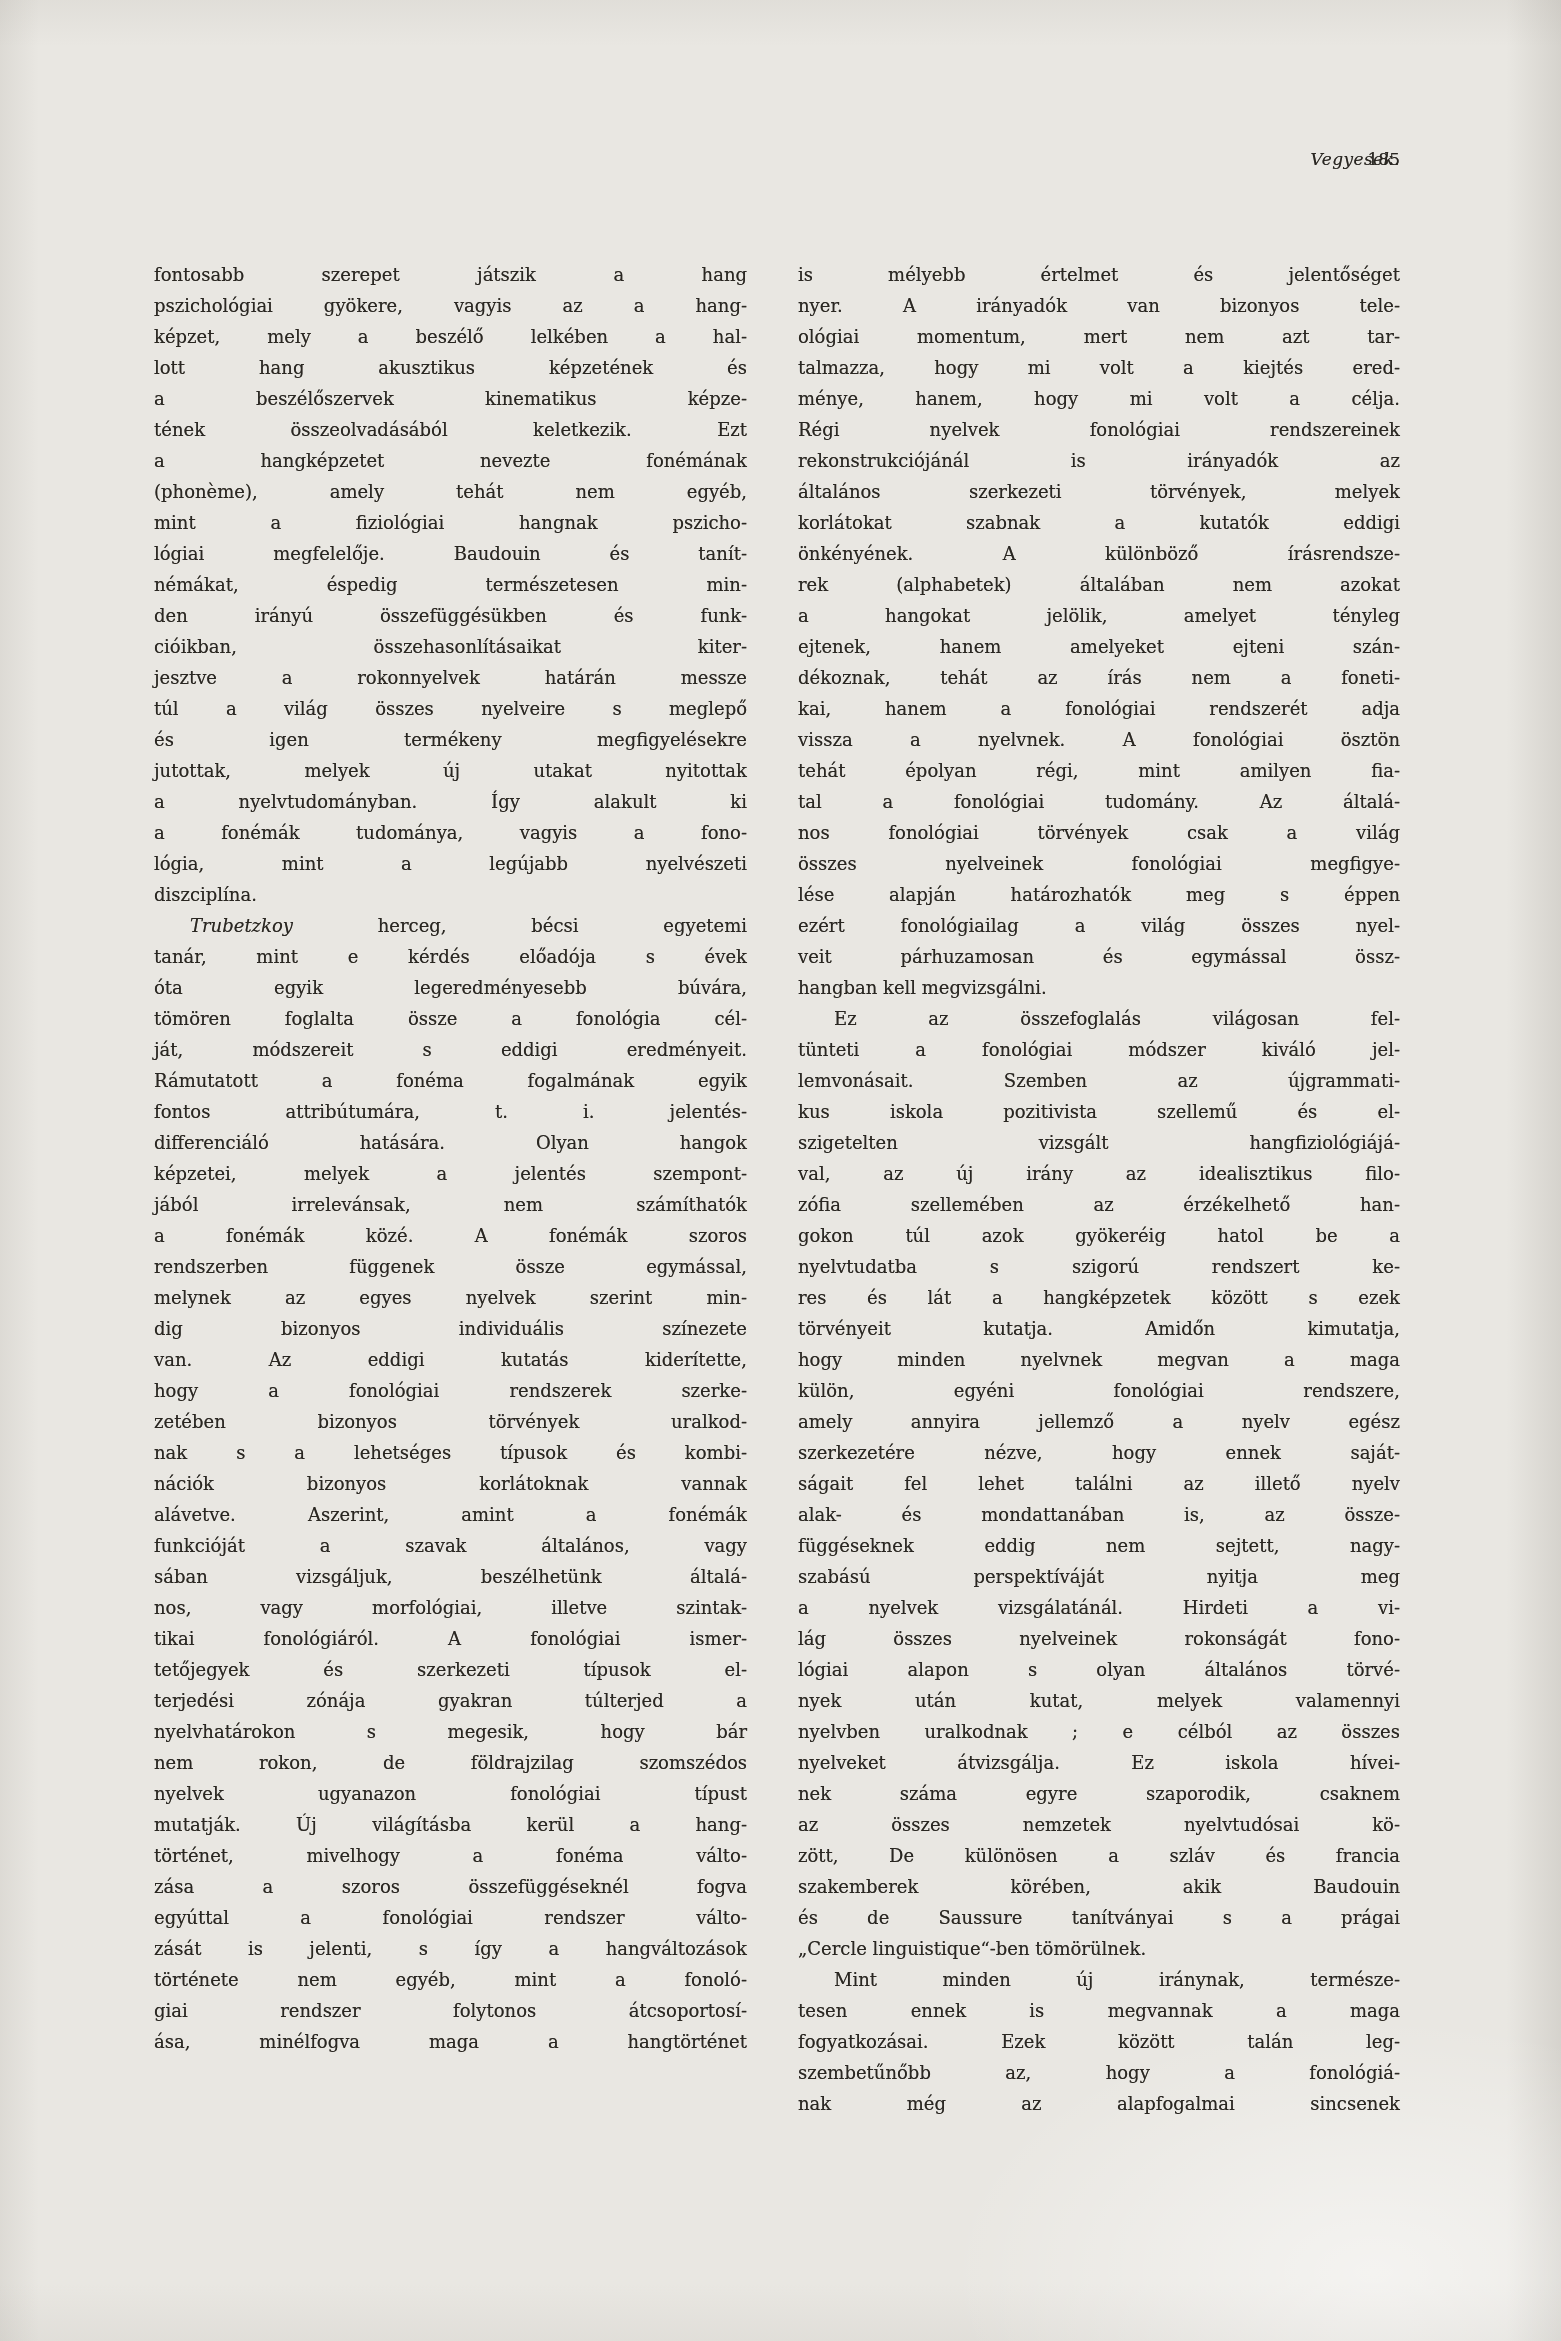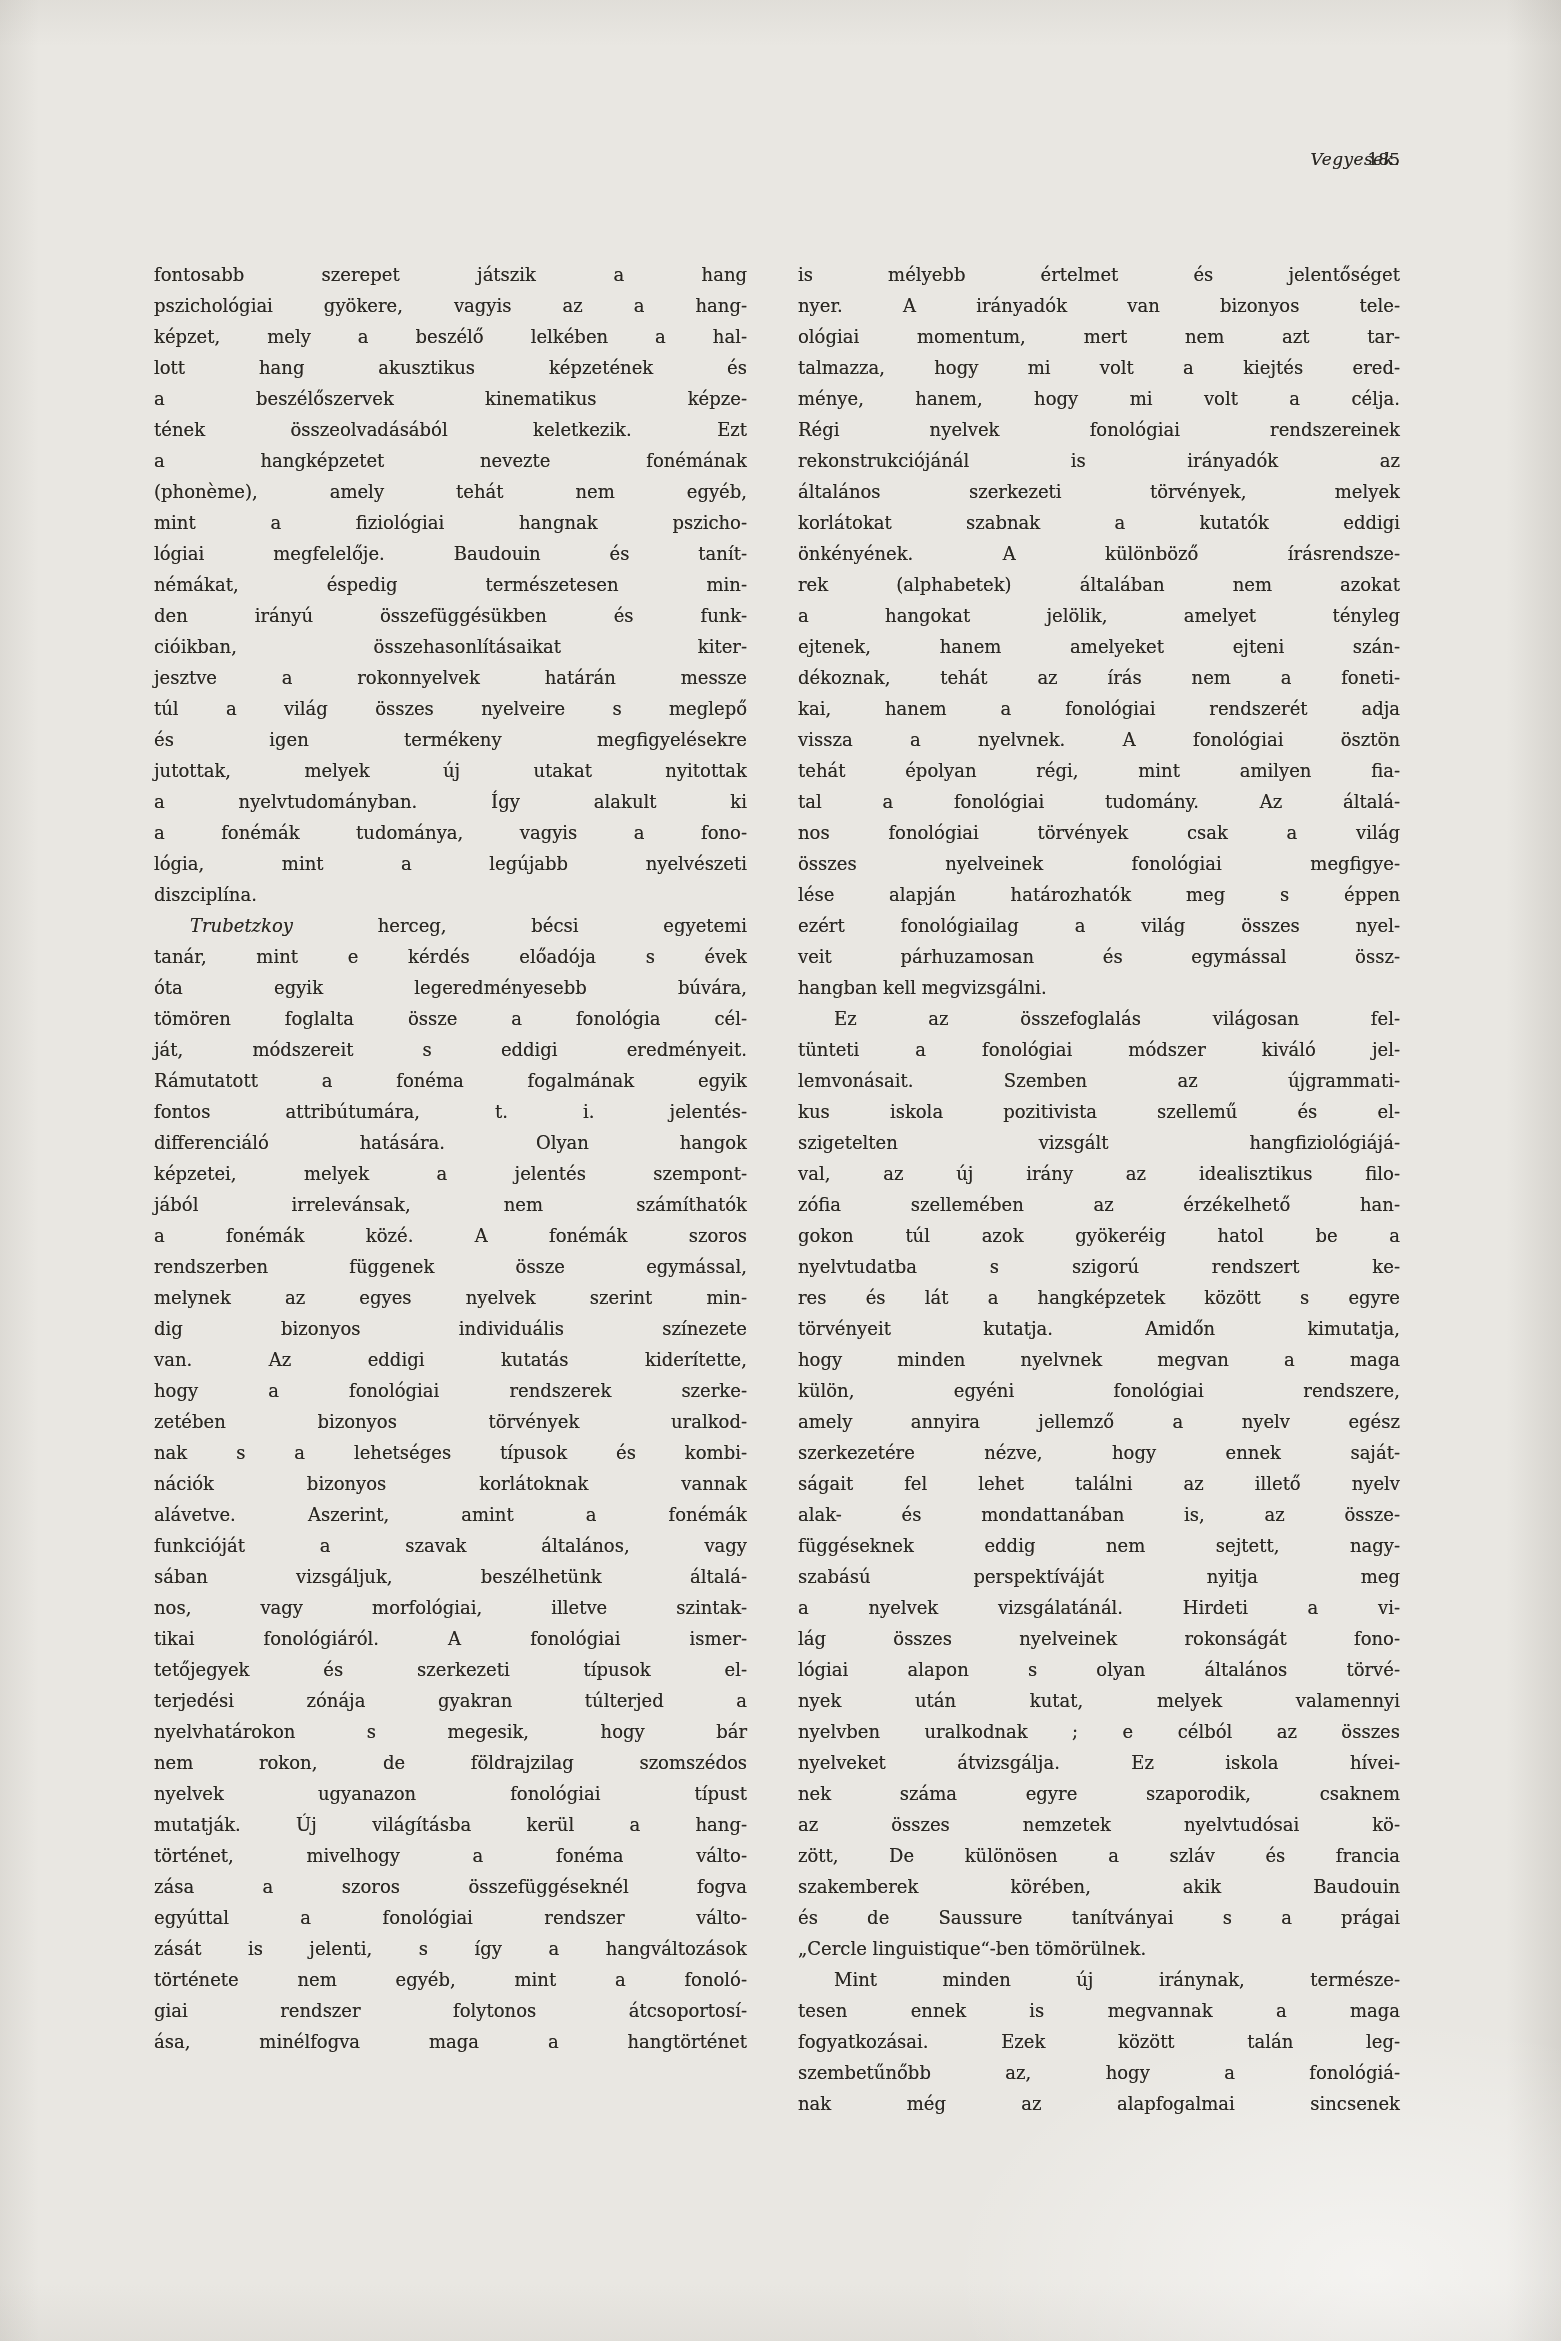--- a/index.html
+++ b/index.html
@@ -147,21 +147,21 @@
       <div class="line end">hangban kell megvizsgálni.</div>
       <div class="line indent">Ez az összefoglalás világosan fel-</div>
       <div class="line">tünteti a fonológiai módszer kiváló jel-</div>
       <div class="line">lemvonásait. Szemben az újgrammati-</div>
       <div class="line">kus iskola pozitivista szellemű és el-</div>
       <div class="line">szigetelten vizsgált hangfiziológiájá-</div>
       <div class="line">val, az új irány az idealisztikus filo-</div>
       <div class="line">zófia szellemében az érzékelhető han-</div>
       <div class="line">gokon túl azok gyökeréig hatol be a</div>
       <div class="line">nyelvtudatba s szigorú rendszert ke-</div>
-      <div class="line">res és lát a hangképzetek között s egyre</div>
+      <div class="line">res és lát a hangképzetek között s ezek</div>
       <div class="line">törvényeit kutatja. Amidőn kimutatja,</div>
       <div class="line">hogy minden nyelvnek megvan a maga</div>
       <div class="line">külön, egyéni fonológiai rendszere,</div>
       <div class="line">amely annyira jellemző a nyelv egész</div>
       <div class="line">szerkezetére nézve, hogy ennek saját-</div>
       <div class="line">ságait fel lehet találni az illető nyelv</div>
       <div class="line">alak- és mondattanában is, az össze-</div>
       <div class="line">függéseknek eddig nem sejtett, nagy-</div>
       <div class="line">szabású perspektíváját nyitja meg</div>
       <div class="line">a nyelvek vizsgálatánál. Hirdeti a vi-</div>

